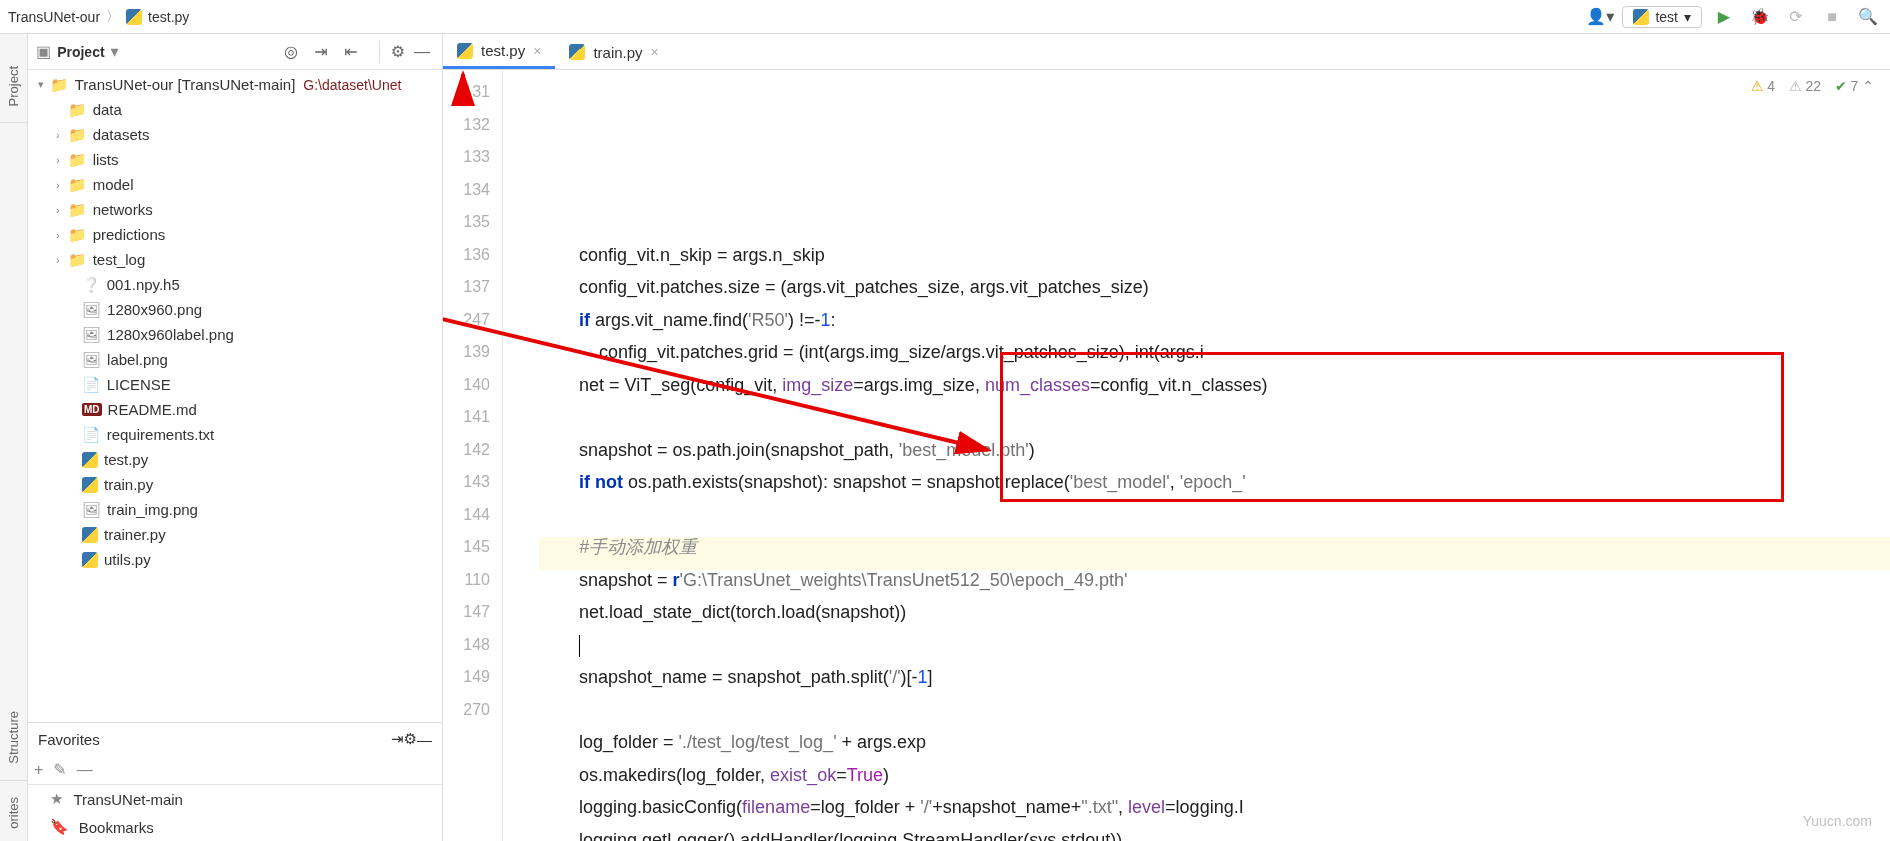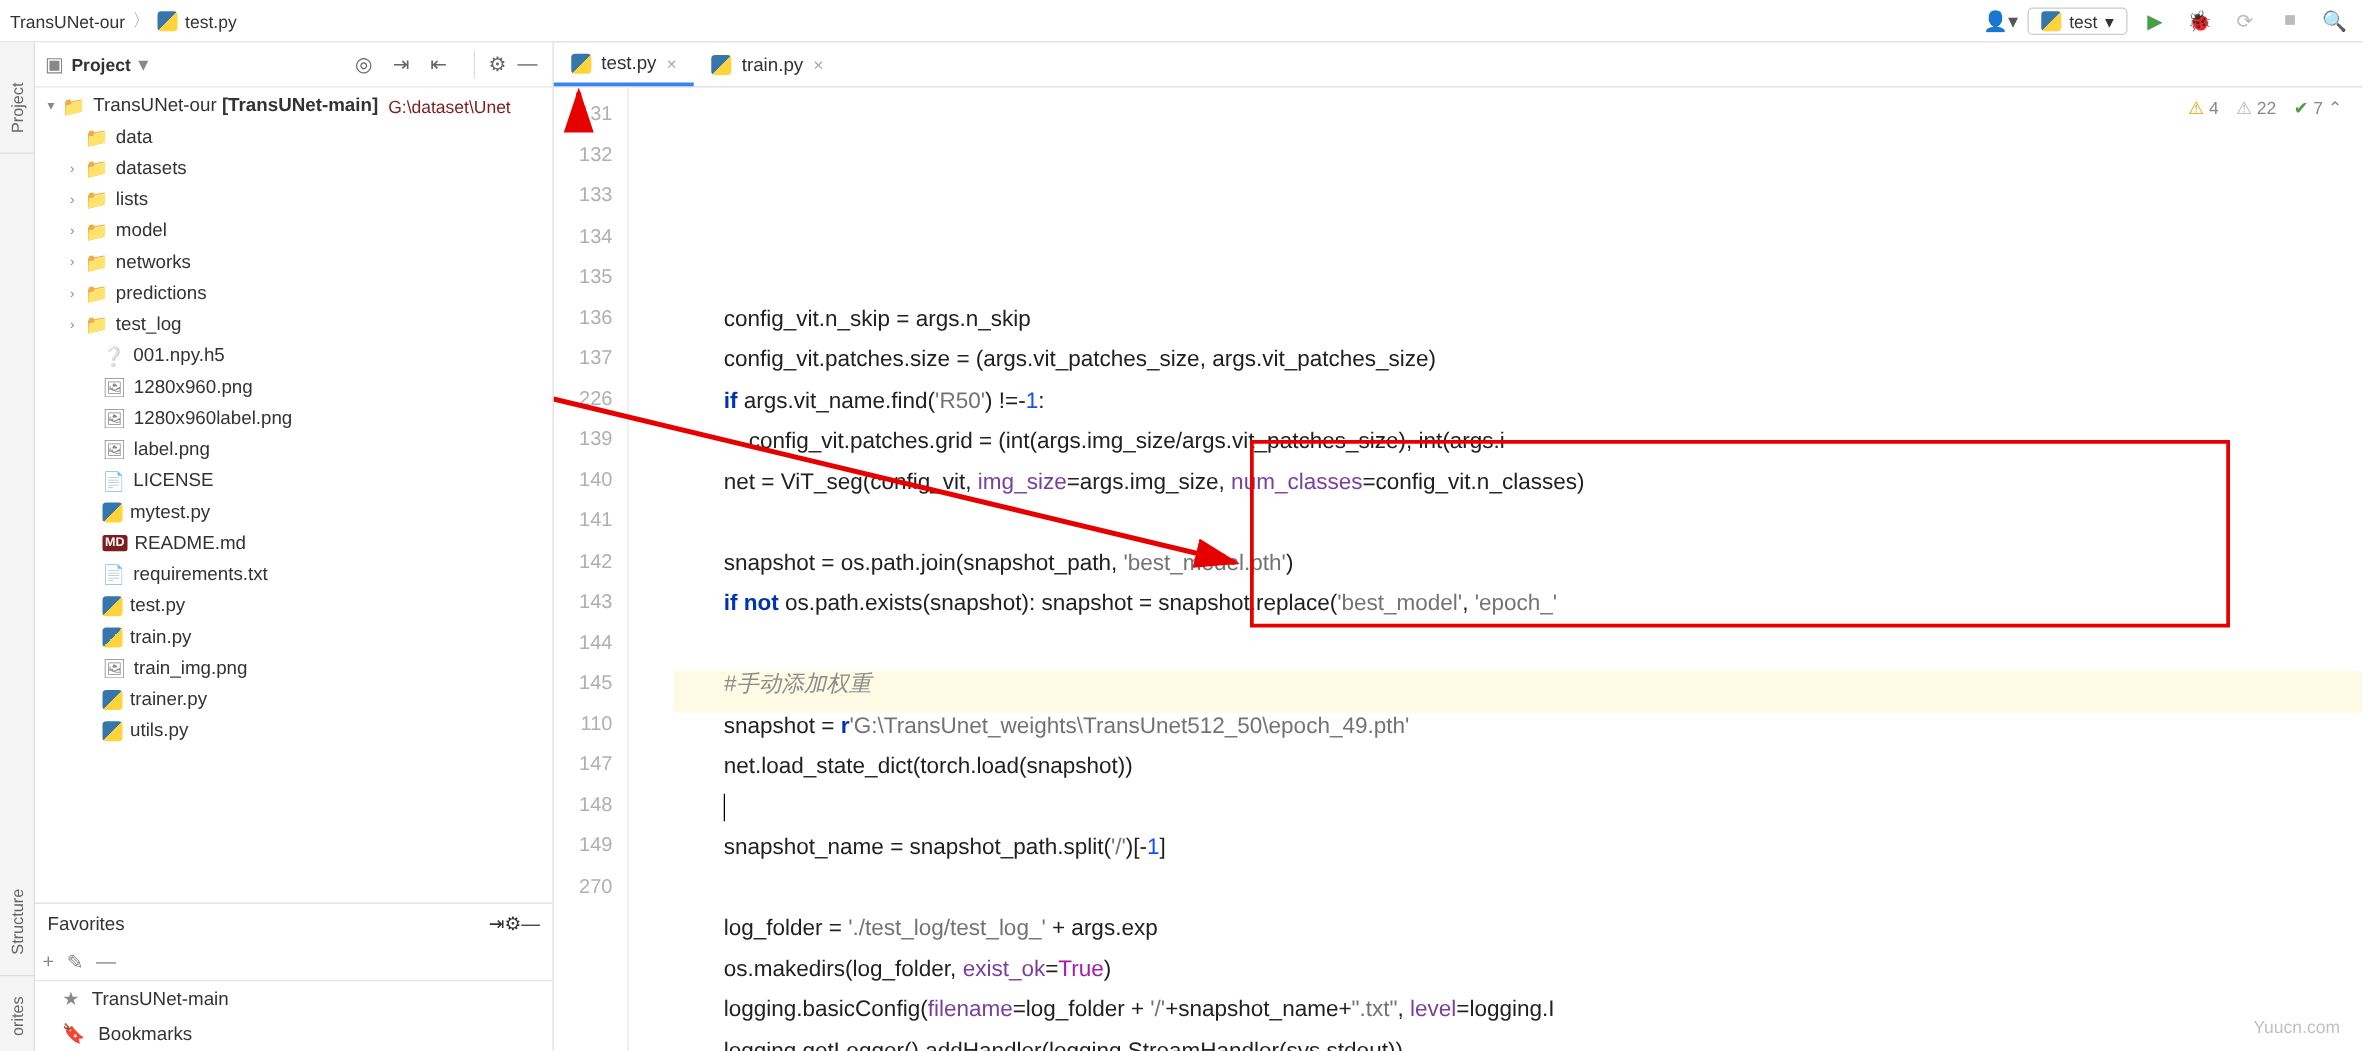--- a/index.html
+++ b/index.html
@@ -33,21 +33,21 @@
 .tree-indent1 { padding-left: 28px; }
 .tree-indent2 { padding-left: 54px; }
 .arrow { width: 12px; display: inline-block; color: #888; font-size: 11px; }
 .folder-icon { color: #a0a0a0; margin-right: 6px; }
 .file-icon { margin-right: 6px; }
 .img-icon { color: #888; }
 .md-icon { color: #3b82f6; font-size: 10px; font-weight: bold; }
 .txt-icon { color: #888; }
 .proj-path { color: #7f1d1d; margin-left: 8px; font-size: 14px; }
 .root-name { display: flex; align-items: center; }
-.root-bold { font-weight: 700; }
+.root-bold { font-weight: 400; }
 
 .favorites { border-top: 1px solid #ddd; }
 .fav-header { height: 32px; display: flex; align-items: center; padding: 0 10px; font-size: 15px; color: #333; }
 .fav-header .spacer { flex: 1; }
 .fav-btns { height: 30px; display: flex; align-items: center; padding: 0 6px; gap: 10px; border-bottom: 1px solid #e5e5e5; color: #888; }
 .fav-item { height: 28px; display: flex; align-items: center; padding: 0 22px; gap: 10px; font-size: 15px; color: #333; cursor: pointer; }
 .star { color: #888; }
 
 .editor-area { flex: 1; display: flex; flex-direction: column; position: relative; }
 .tabs { height: 36px; display: flex; align-items: flex-end; border-bottom: 1px solid #ddd; }
@@ -199,24 +199,20 @@
           </div>
           <div class="tree-row tree-indent2">
             <span class="file-icon img-icon">🖼</span>
             <span>label.png</span>
           </div>
           <div class="tree-row tree-indent2">
             <span class="file-icon txt-icon">📄</span>
             <span>LICENSE</span>
           </div>
           <div class="tree-row tree-indent2">
-            <span class="py-badge file-icon"></span>
-            <span>mytest.py</span>
-          </div>
-          <div class="tree-row tree-indent2">
             <span class="file-icon md-icon" style="background:#7f1d1d;color:#fff;padding:1px 2px;border-radius:2px">MD</span>
             <span>README.md</span>
           </div>
           <div class="tree-row tree-indent2">
             <span class="file-icon txt-icon">📄</span>
             <span>requirements.txt</span>
           </div>
           <div class="tree-row tree-indent2">
             <span class="py-badge file-icon"></span>
             <span>test.py</span>
@@ -281,21 +277,21 @@
     </div>
     <div class="code-container">
       <div class="gutter" id="gutter">
           <div>131</div>
           <div>132</div>
           <div>133</div>
           <div>134</div>
           <div>135</div>
           <div>136</div>
           <div>137</div>
-          <div>226</div>
+          <div>247</div>
           <div>139</div>
           <div>140</div>
           <div>141</div>
           <div>142</div>
           <div>143</div>
           <div>144</div>
           <div>145</div>
           <div>110</div>
           <div>147</div>
           <div>148</div>

